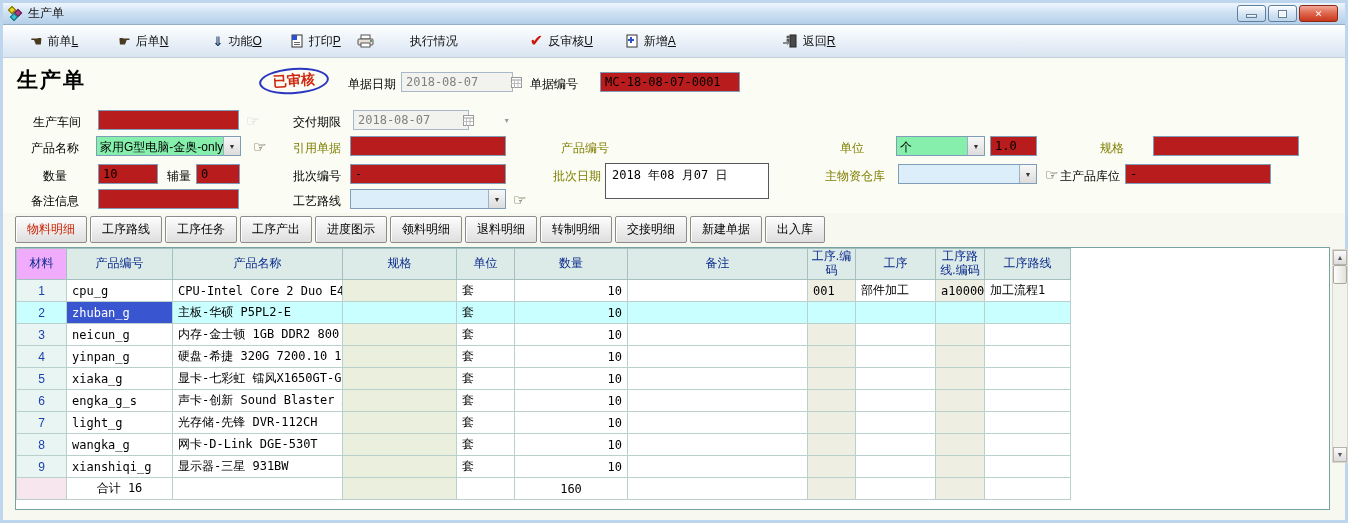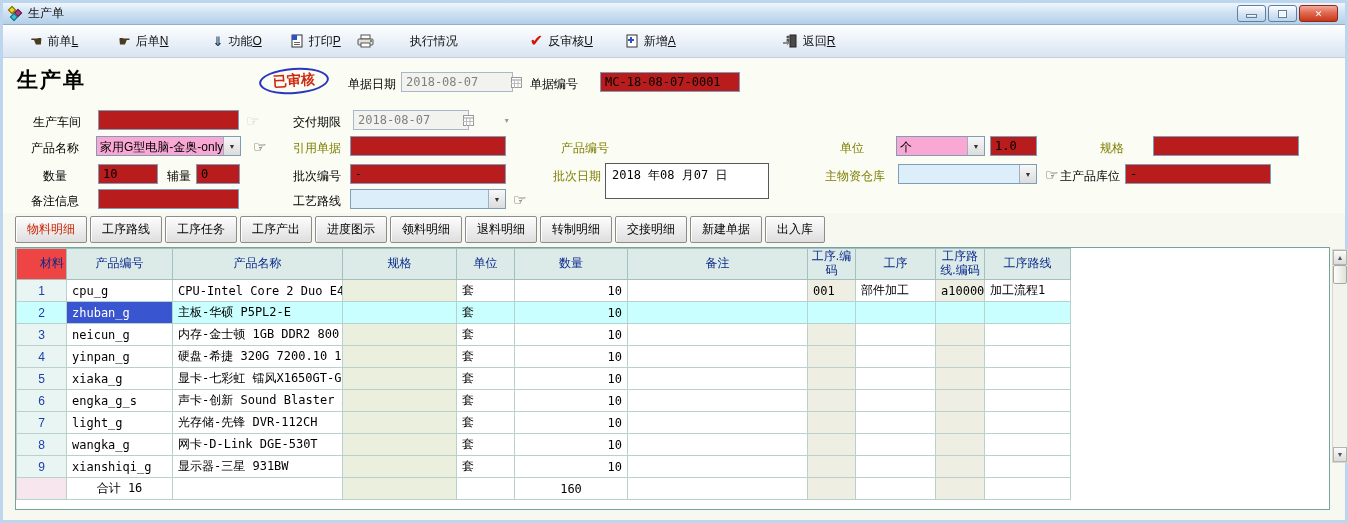--- a/index.html
+++ b/index.html
@@ -35,21 +35,21 @@
 
   
   .formarea { position:relative; height:155px; background:#fbfcf3; font-size:12px; }
   .form-title { position:absolute; left:14px; top:8px; font-size:21px; font-weight:bold; color:#000; letter-spacing:2px; }
   .stamp { position:absolute; left:256px; top:10px; padding:2px 12px; border:2px solid #2a35c0; border-radius:50%;
            color:#d02810; font-size:14px; font-weight:bold; transform:rotate(-4deg); background:transparent; }
   .lbl { position:absolute; color:#000; white-space:nowrap; }
   .lbl.olive { color:#7e7e00; }
   .txt { position:absolute; height:20px; border:1px solid #7f9db9; background:#b91c1c; color:#000;
          font:12px "DejaVu Sans Mono","Liberation Mono",monospace; padding:1px 4px; }
-  .combo { position:absolute; height:20px; border:1px solid #7f9db9; background:#f9a8d4; display:flex; }
+  .combo { position:absolute; height:20px; border:1px solid #7f9db9; background:#86efac; display:flex; }
   .combo .val { flex:1; overflow:hidden; white-space:nowrap; font-size:12px; padding:2px 3px; }
   .combo.blue .val { background:#ddeefb; }
   .combo .arrow { width:17px; border-left:1px solid #9fb1c1; background:linear-gradient(#f8f8f8,#dcdcdc);
                   display:flex; align-items:center; justify-content:center; font-size:7px; color:#333; }
   .datefield { position:absolute; height:20px; border:1px solid #a8b8c8; background:#f2f2ee; display:flex; color:#808080;gap:29px; }
   .datefield .val { flex:1; font:12px "DejaVu Sans Mono",monospace; padding:2px 4px; white-space:nowrap; }
   .datefield .cal { width:16px; display:flex; align-items:center; justify-content:center; }
   .datefield .arrow { width:15px; display:flex; align-items:center; justify-content:center; font-size:7px; color:#9a9a9a; }
   .maskdate { position:absolute; height:36px; border:1px solid #55595e; background:#fff; color:#000;
               font:12px "DejaVu Sans Mono",monospace; padding:3px 6px; white-space:nowrap; }
@@ -61,21 +61,21 @@
   .tab { height:27px; padding:0 11px; margin-right:3px; font-size:12px; color:#000; cursor:default;
          border:1px solid #8c8c8c; border-radius:2px;
          background:linear-gradient(#fdfdfd,#ececec 55%,#dedede); box-shadow:inset 1px 1px 0 #fff; }
   .tab.active { color:#cc2200; }
 
   
   .gridwrap { position:absolute; left:12px; top:244px; width:1315px; height:263px; background:#fff; border:1px solid #78a1a1; overflow:hidden; }
   table.grid { border-collapse:collapse; table-layout:fixed; width:1054px; font-size:12px; }
   .grid th { background:#dcebe8; color:#0a2a8c; font-weight:normal; border:1px solid #a4c0be; height:31px; padding:0 2px;
              word-break:break-all; line-height:1.15; }
-  .grid th.c-no { background:#ef4444;text-align:right; }
+  .grid th.c-no { background:#f0abfc; }
   .grid td { border:1px solid #bad0cd; height:22px; padding:1px 5px; color:#000; overflow:hidden; white-space:nowrap;
              font-family:"DejaVu Sans Mono","Liberation Mono",monospace; }
   .grid td.c-no { background:#e9f5f3; color:#1b3fae; text-align:center; font-family:"Liberation Sans",sans-serif; }
   .grid td.c-spec { background:#eaf0dd; }
   .grid td.c-opcode, .grid td.c-rtcode { background:#efeee2; }
   .grid td.c-qty { text-align:right; }
   .grid tr.selected td { background:#c9ffff; }
   .grid tr.selected td.c-code { background:#3a55d0; color:#fff; }
   .grid tr.total td { background:#fff;text-align:center; }
   .grid tr.total td.c-no { background:#f8e6ef; }

